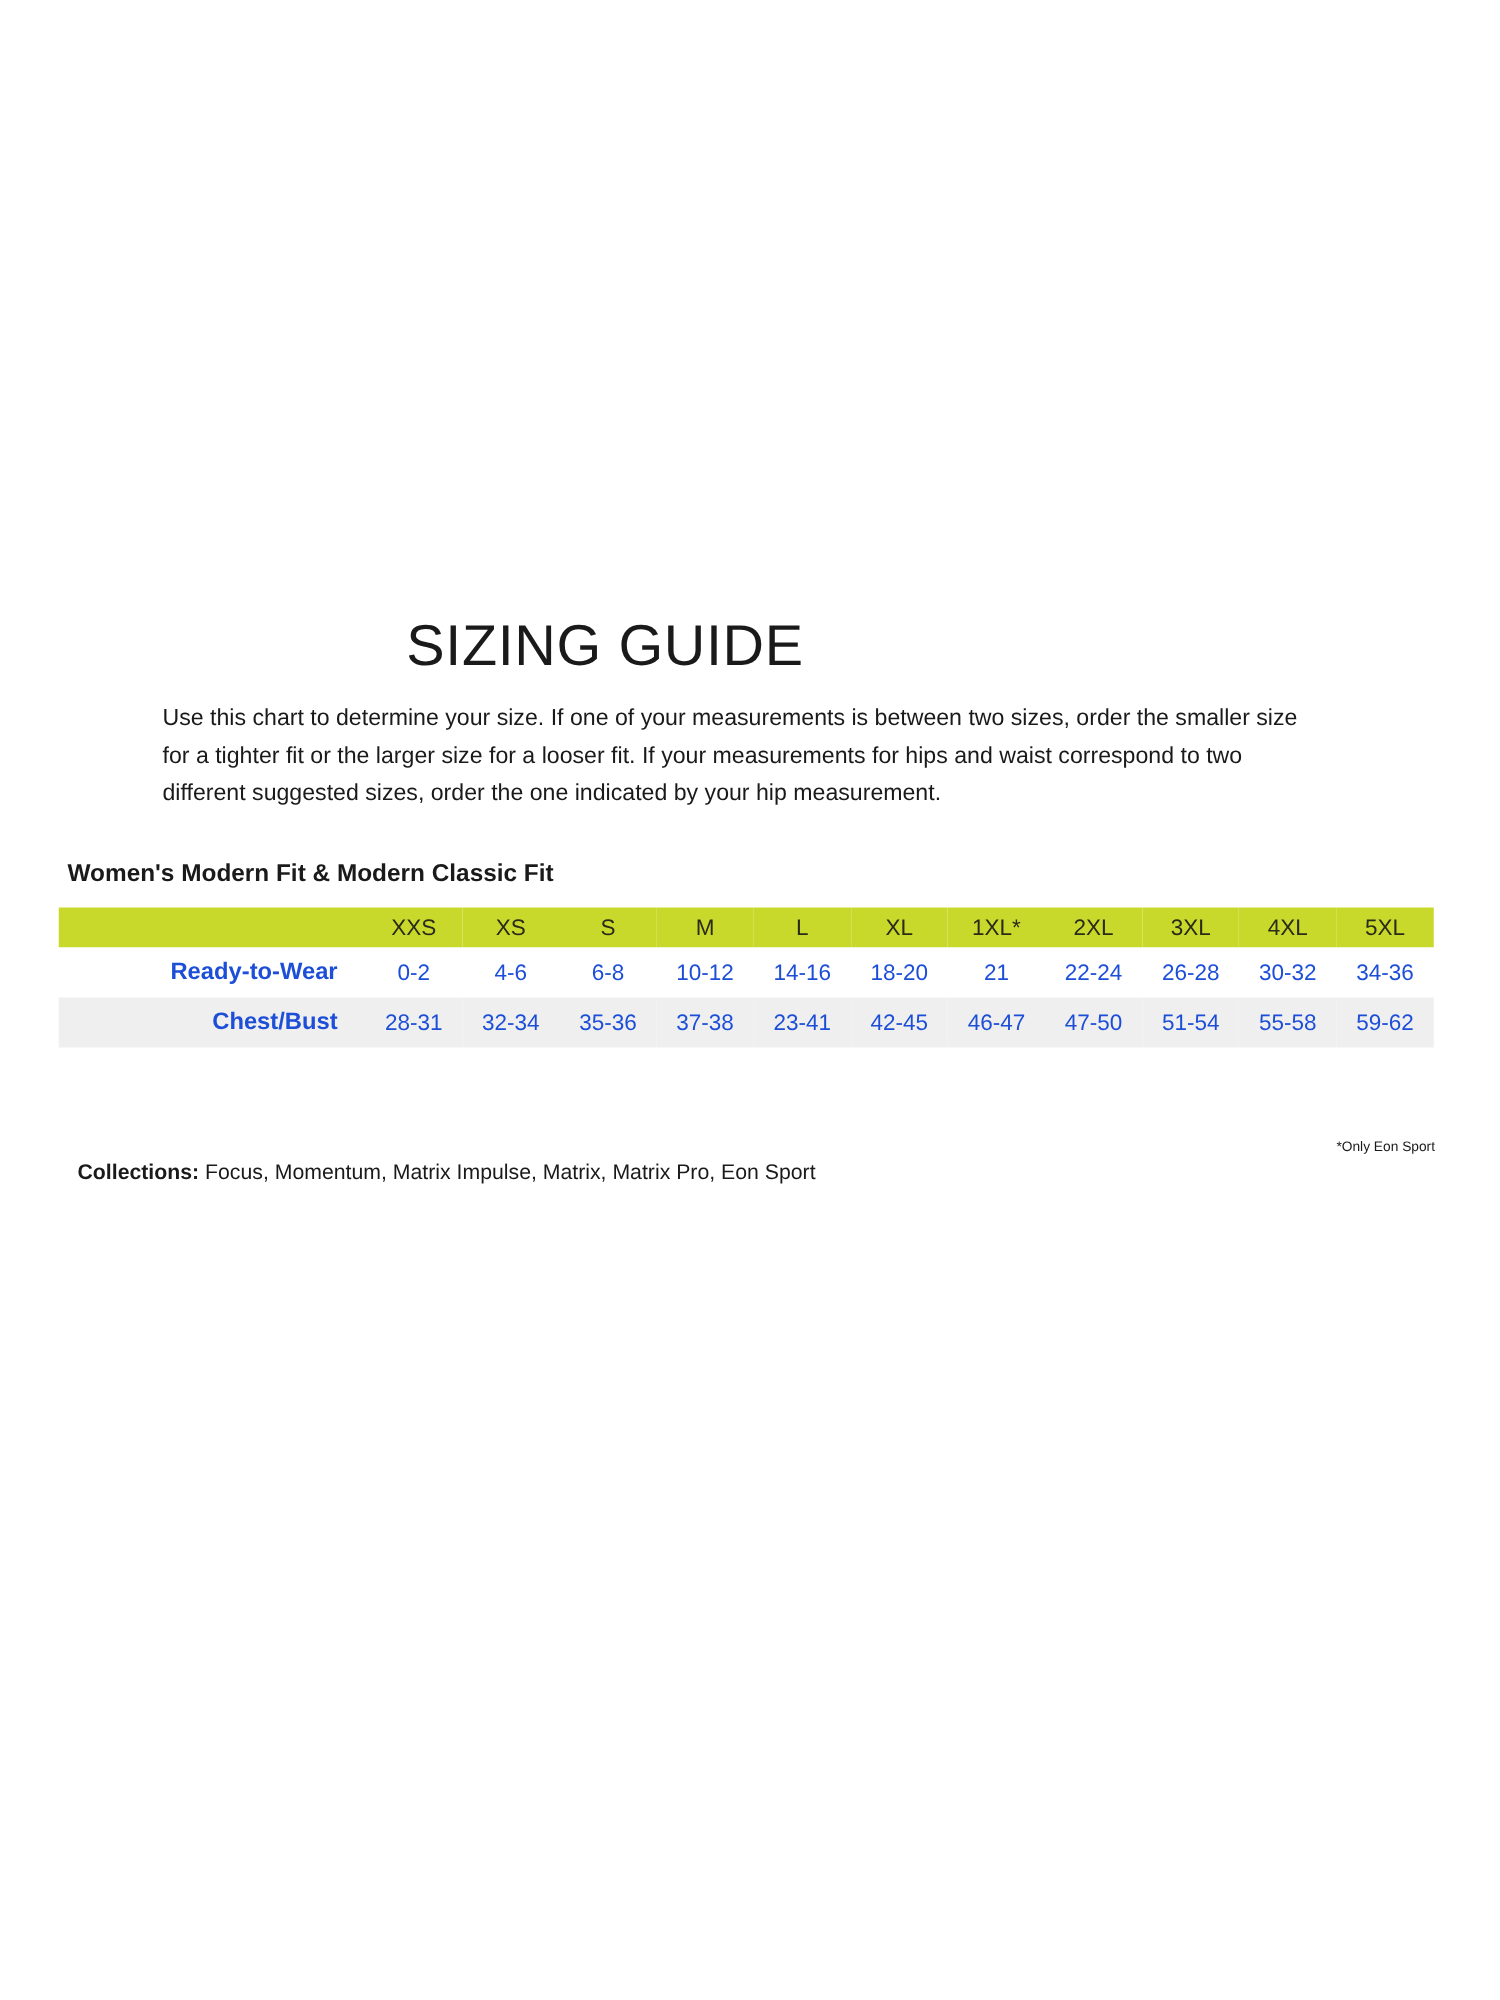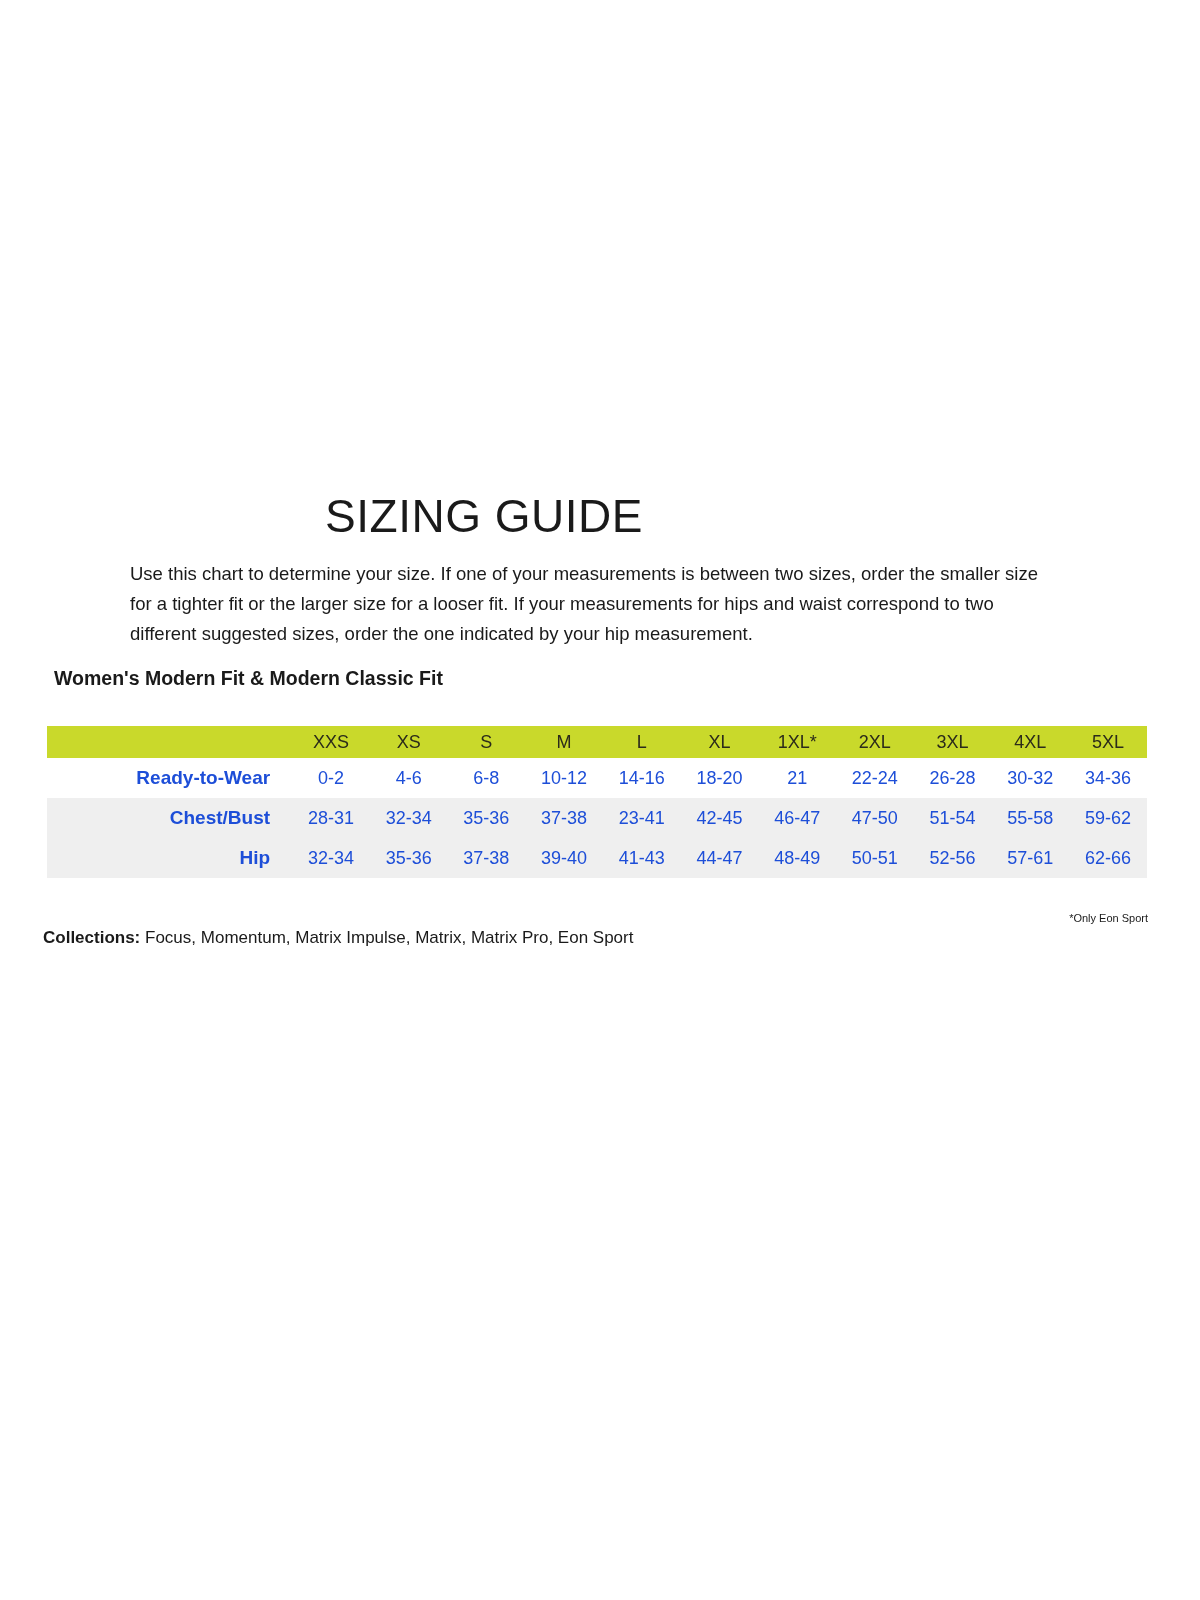--- a/index.html
+++ b/index.html
@@ -43,21 +43,21 @@
     width: 925px;
     font-size: 18.5px;
     line-height: 30px;
     color: #1a1a1a;
     text-align: left;
   }
 
   .section-heading {
     position: absolute;
     left: 54px;
-    top: 651px;
+    top: 672px;
     font-size: 19.5px;
     font-weight: bold;
     color: #1a1a1a;
     text-align: center;
   }
 
   table.size-table {
     position: absolute;
     left: 47px;
     top: 726px;
@@ -102,21 +102,21 @@
 
   table.size-table tbody tr.plain td {
     background: #ffffff;
   }
 
   .col-label { width: 245px; }
   .col-size  { width: 77.7px; }
 
   .collections {
     position: absolute;
-    left: 43px;
+    left: 62px;
     top: 928px;
     font-size: 17px;
     color: #1a1a1a;
   }
   .collections b {
     font-weight: bold;
   }
 
   .footnote {
     position: absolute;
@@ -190,34 +190,20 @@
         <td>35-36</td>
         <td>37-38</td>
         <td>23-41</td>
         <td>42-45</td>
         <td>46-47</td>
         <td>47-50</td>
         <td>51-54</td>
         <td>55-58</td>
         <td>59-62</td>
       </tr>
-      <tr class="shaded">
-        <td class="rowlabel">Hip</td>
-        <td>32-34</td>
-        <td>35-36</td>
-        <td>37-38</td>
-        <td>39-40</td>
-        <td>41-43</td>
-        <td>44-47</td>
-        <td>48-49</td>
-        <td>50-51</td>
-        <td>52-56</td>
-        <td>57-61</td>
-        <td>62-66</td>
-      </tr>
     </tbody>
   </table>
 
   <div class="collections">
     <b>Collections:</b>
     <span>Focus, Momentum, Matrix Impulse, Matrix, Matrix Pro, Eon Sport</span>
   </div>
 
   <div class="footnote">*Only Eon Sport</div>
 

